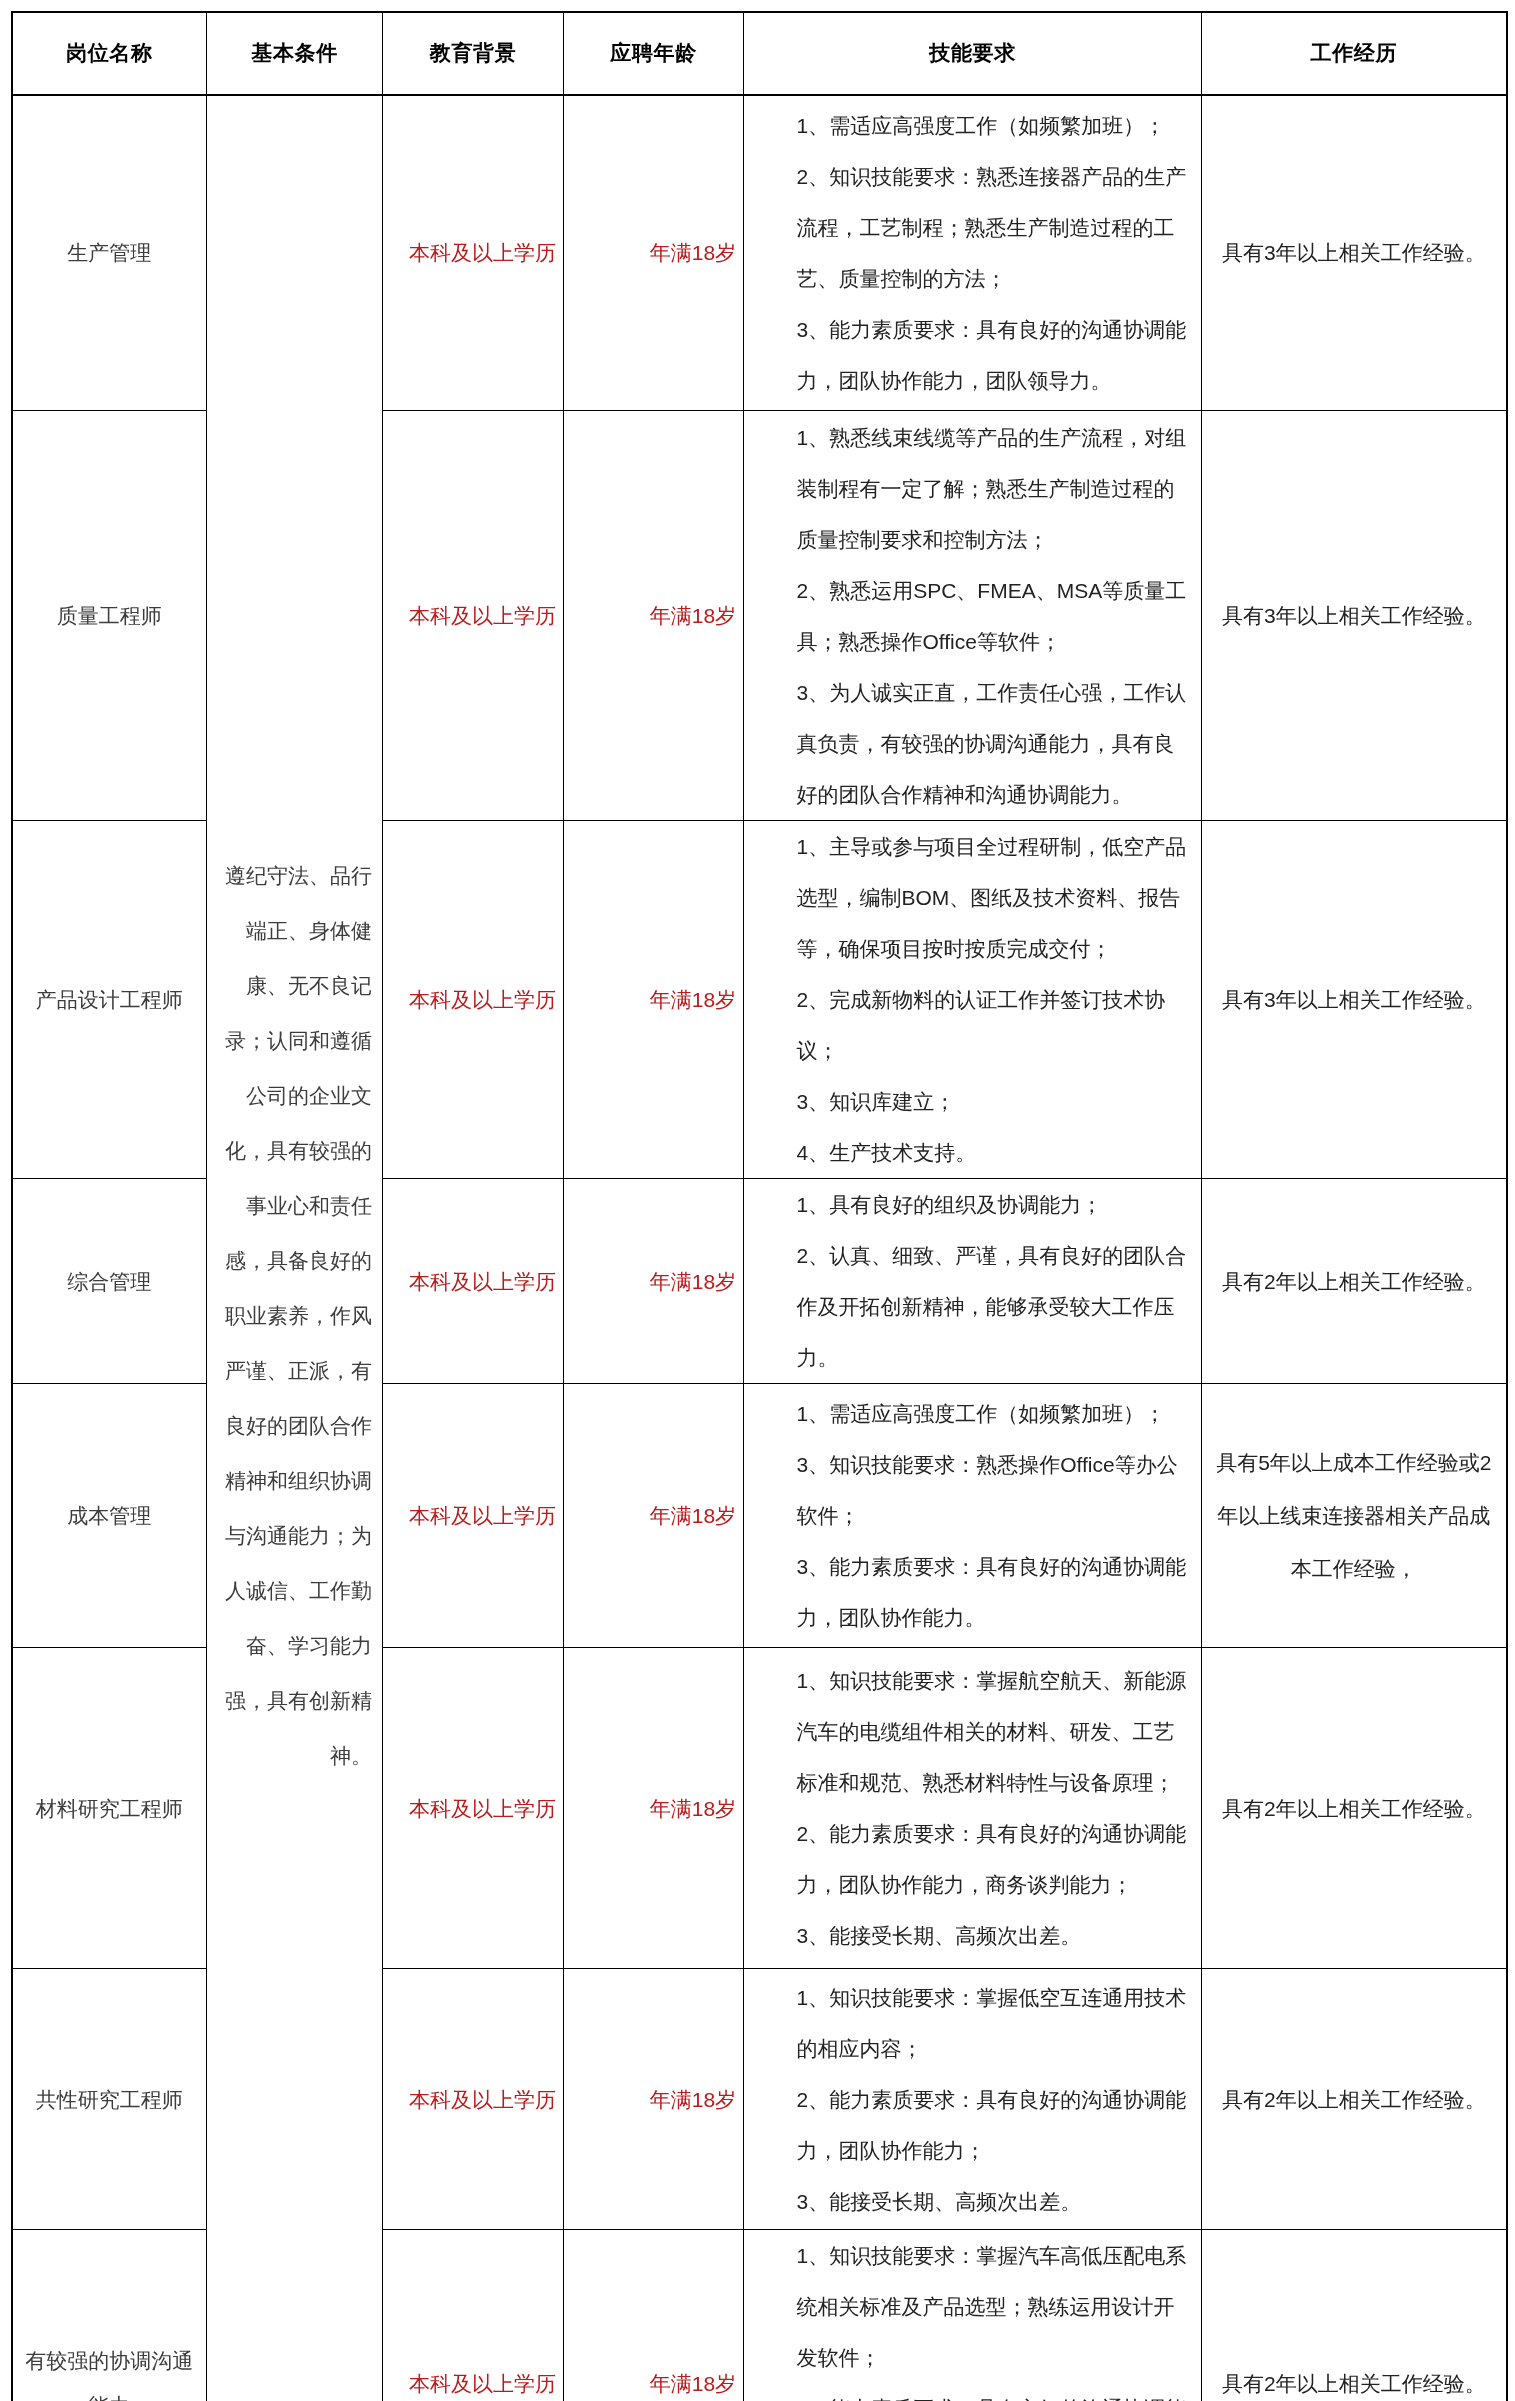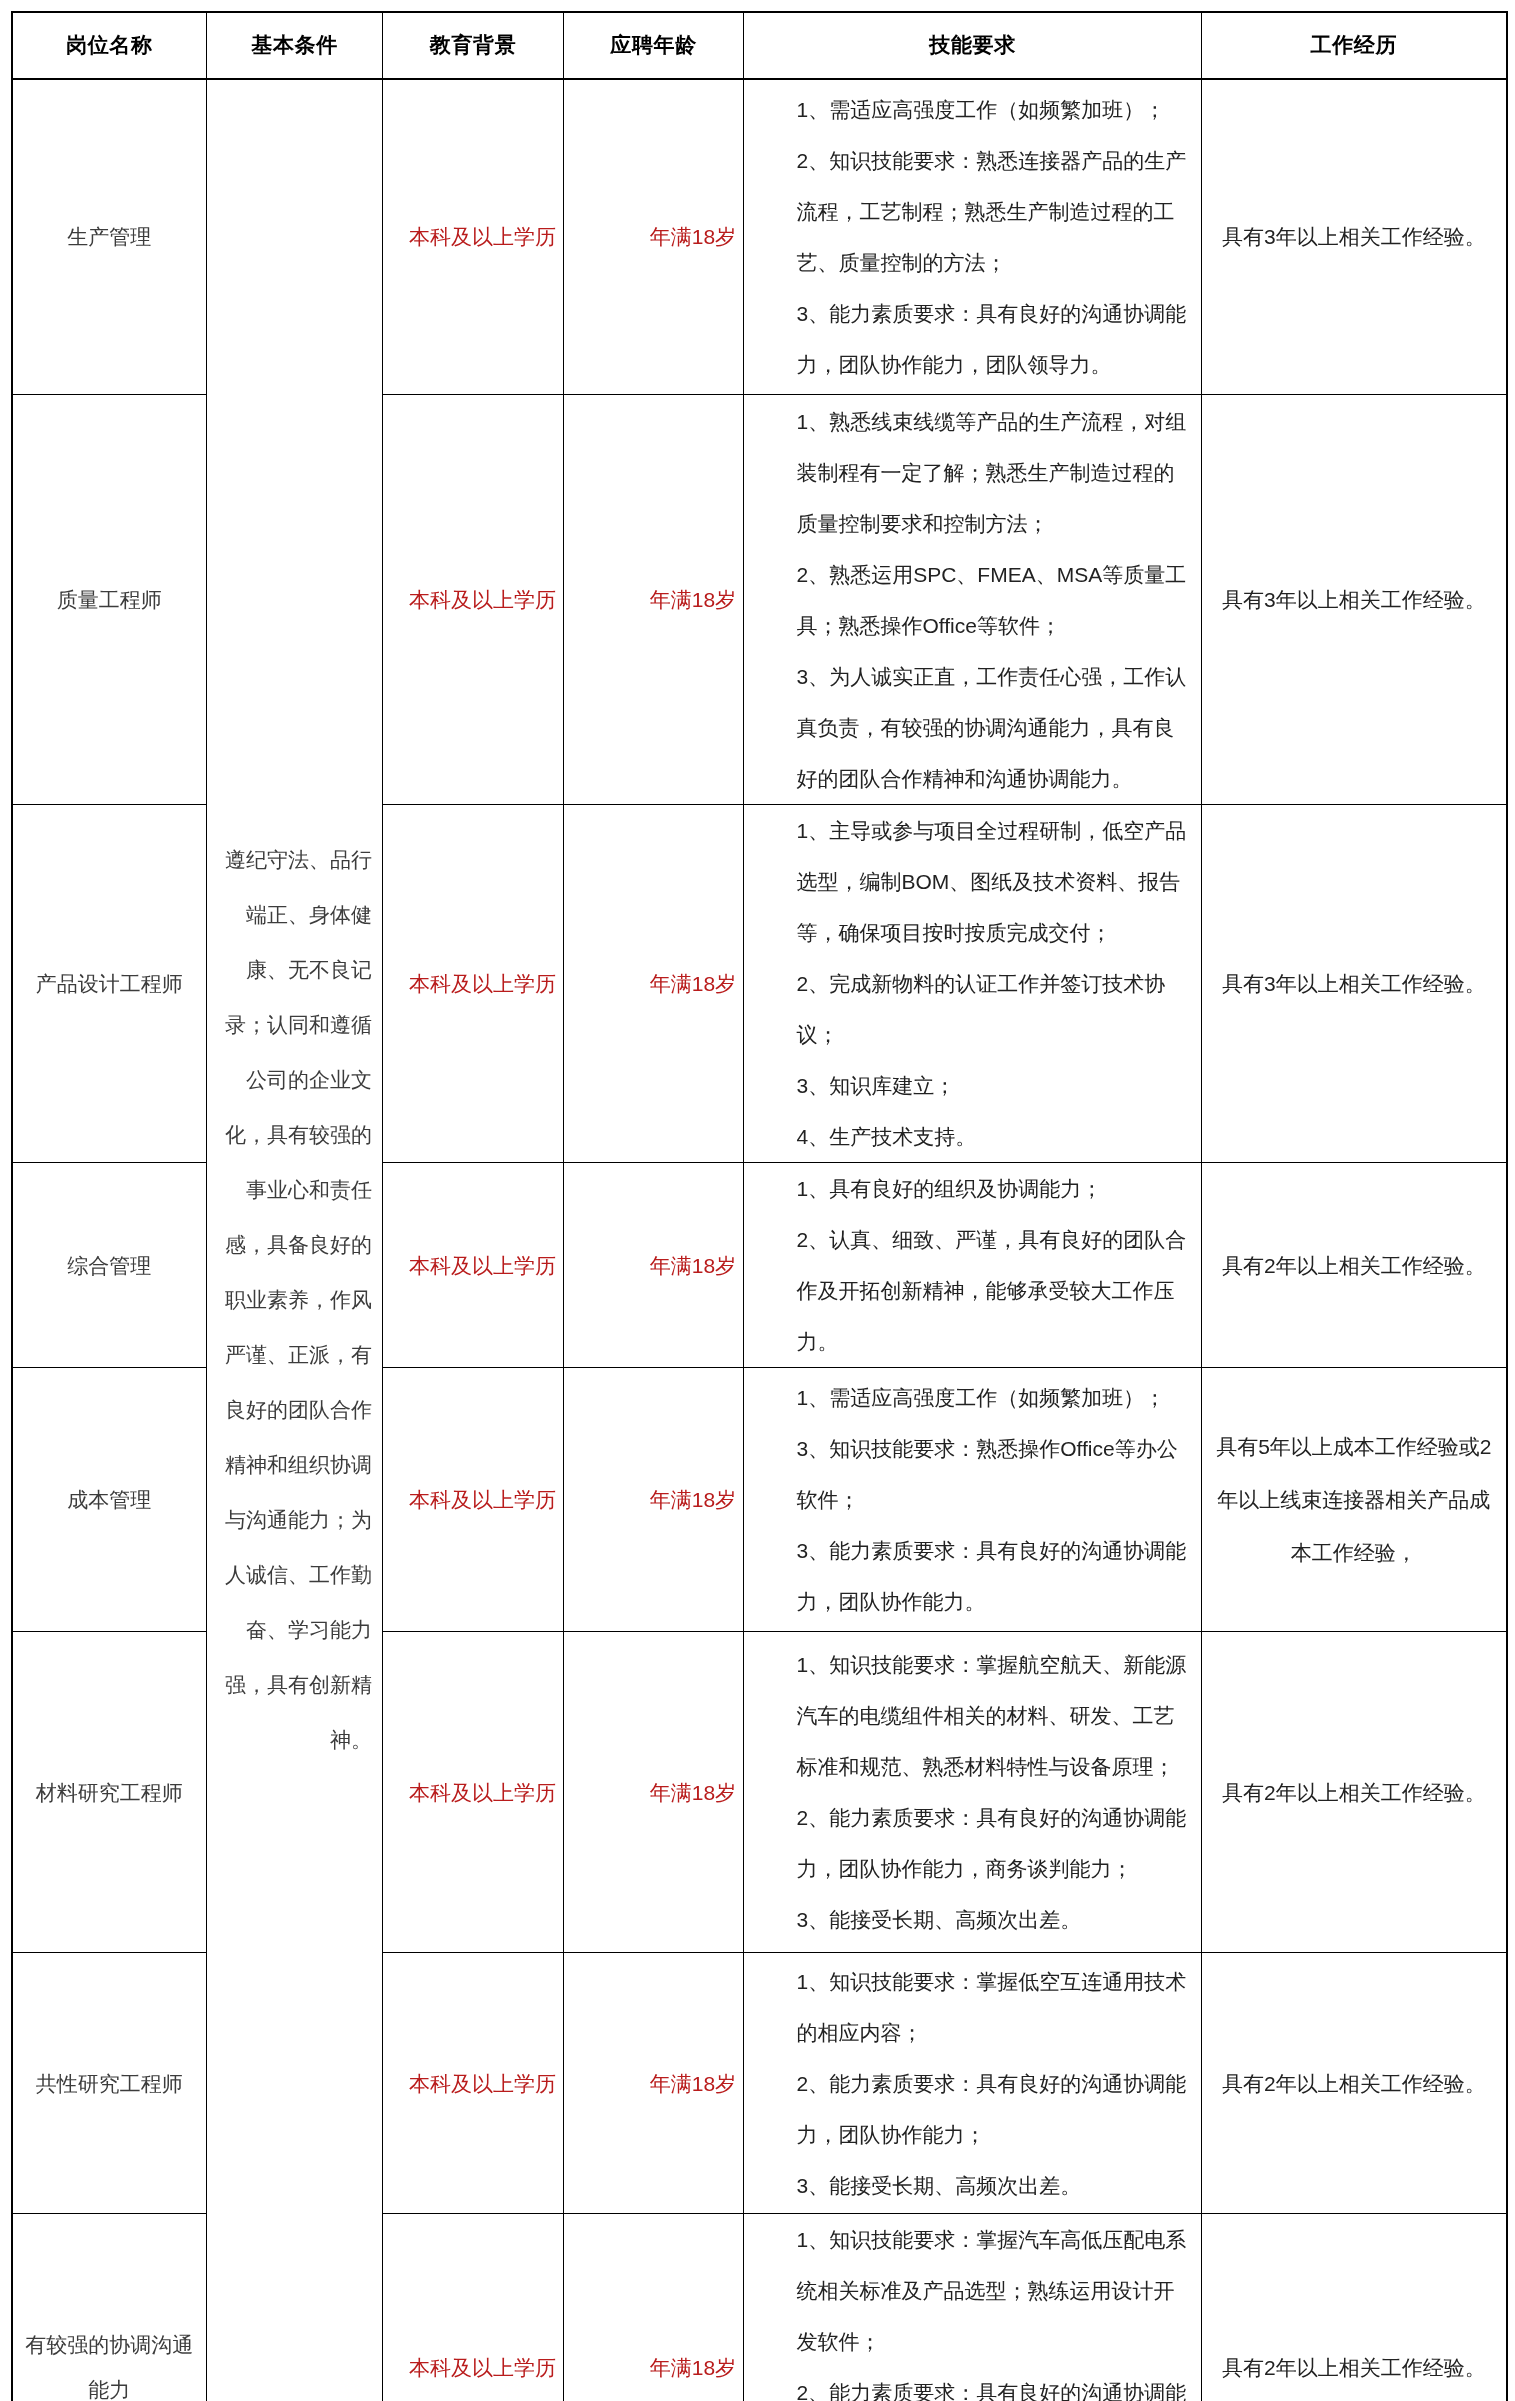--- a/index.html
+++ b/index.html
@@ -28,21 +28,21 @@
   col.c2 { width: 176px; }
   col.c3 { width: 181px; }
   col.c4 { width: 180px; }
   col.c5 { width: 458px; }
   col.c6 { width: 305px; }
 
   th, td {
     border: 1.4px solid #000;
     vertical-align: middle;
     font-size: 21px;
-    padding: 6px;
+    padding: 14px;
   }
   thead th {
     height: 53px;
     font-weight: bold;
     color: #000000;
     text-align: center;
     border-bottom: 2.1px solid #000;
     letter-spacing: 0.7px;
   }
   tr.r1 { height: 316px; }

